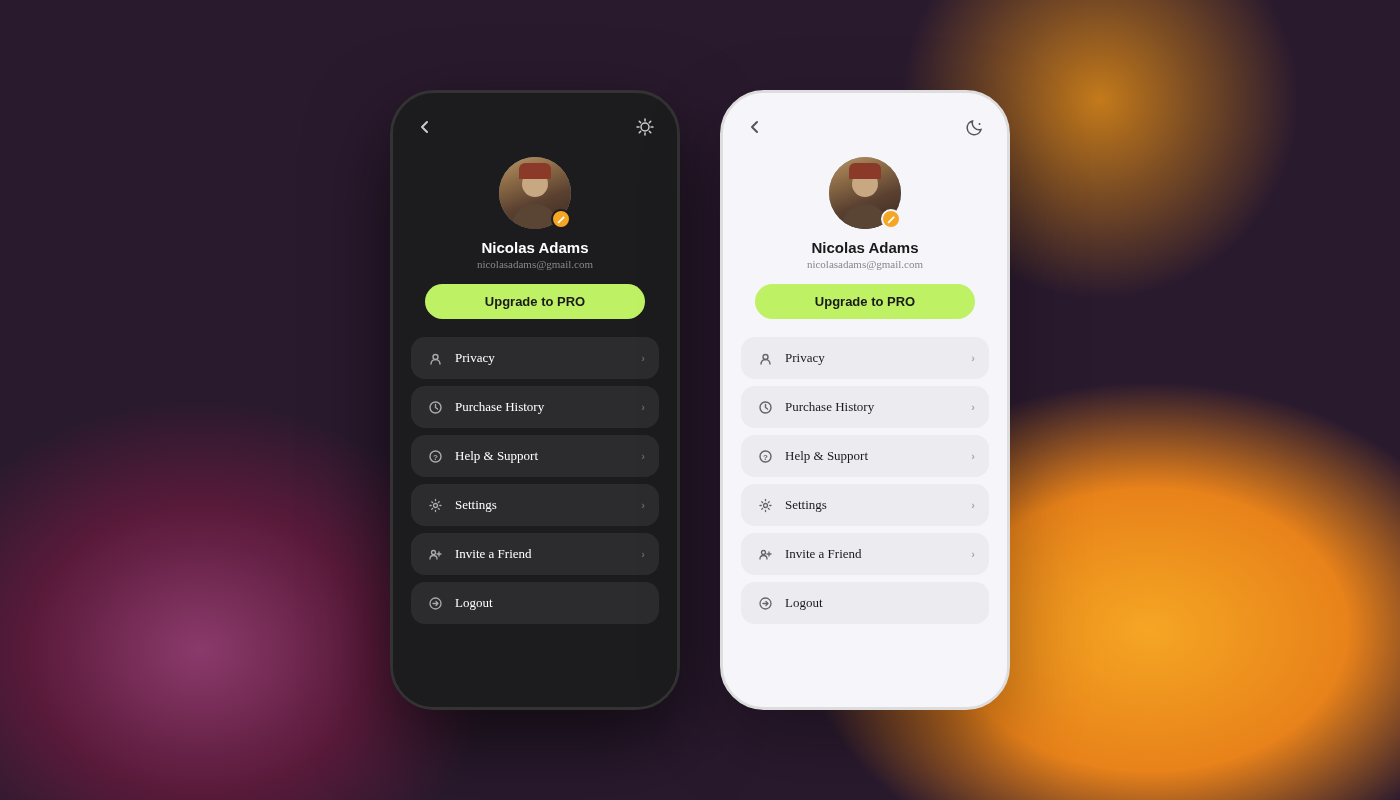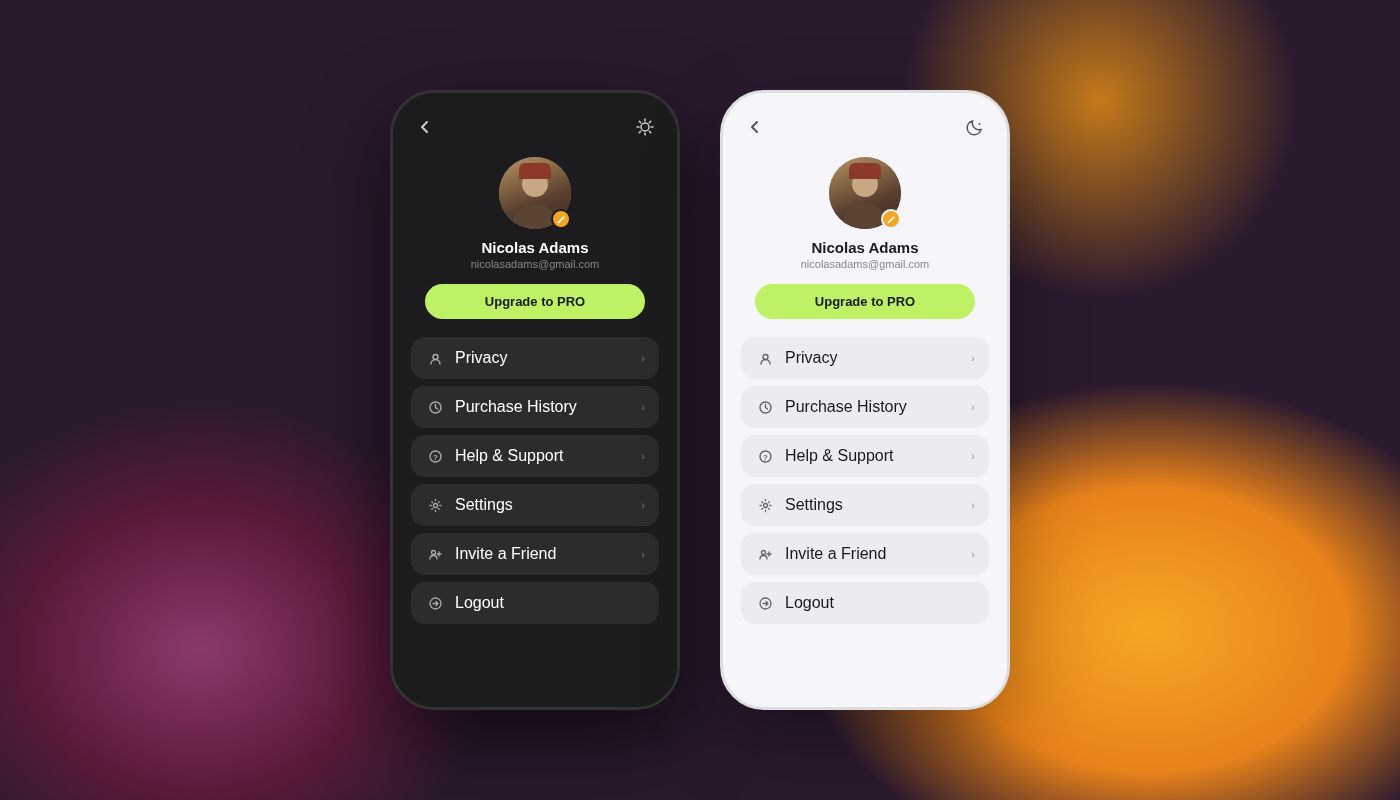--- a/index.html
+++ b/index.html
@@ -245,20 +245,21 @@
       font-size: 15px;
       margin-bottom: 2px;
     }
 
     .profile-name-dark { color: #ffffff; }
     .profile-name-light { color: #1a1a1a; }
 
     .profile-email {
       font-size: 11px;
       margin-bottom: 14px;
+      font-family: Liberation Serif, serif;
     }
 
     .profile-email-dark { color: #888; }
     .profile-email-light { color: #888; }
 
     .upgrade-btn {
       background: #bef264;
       color: #1a1a1a;
       border: none;
       border-radius: 24px;
@@ -303,22 +304,23 @@
       margin-right: 10px;
       font-size: 13px;
       flex-shrink: 0;
     }
 
     .menu-icon-dark { color: #aaa; }
     .menu-icon-light { color: #666; }
 
     .menu-label {
       flex: 1;
-      font-size: 16px;
+      font-size: 13px;
       font-weight: 500;
+      font-family: Liberation Serif, serif;
     }
 
     .menu-label-dark { color: #ffffff; }
     .menu-label-light { color: #1a1a1a; }
 
     .menu-chevron {
       font-size: 11px;
       font-weight: 600;
     }
 

